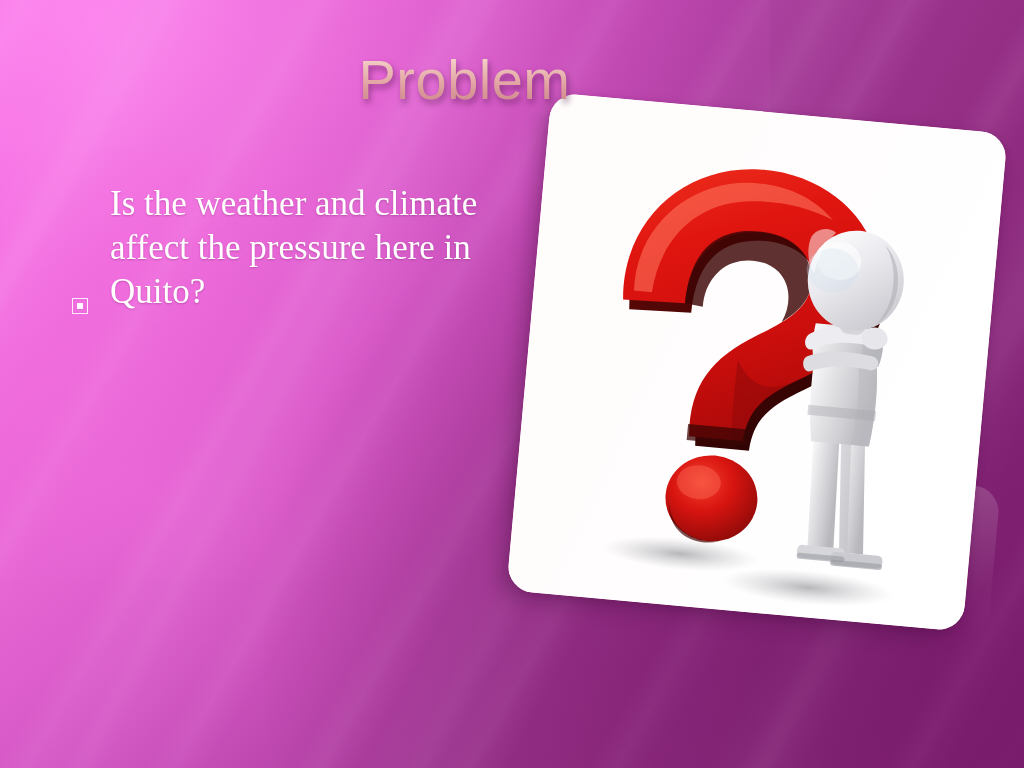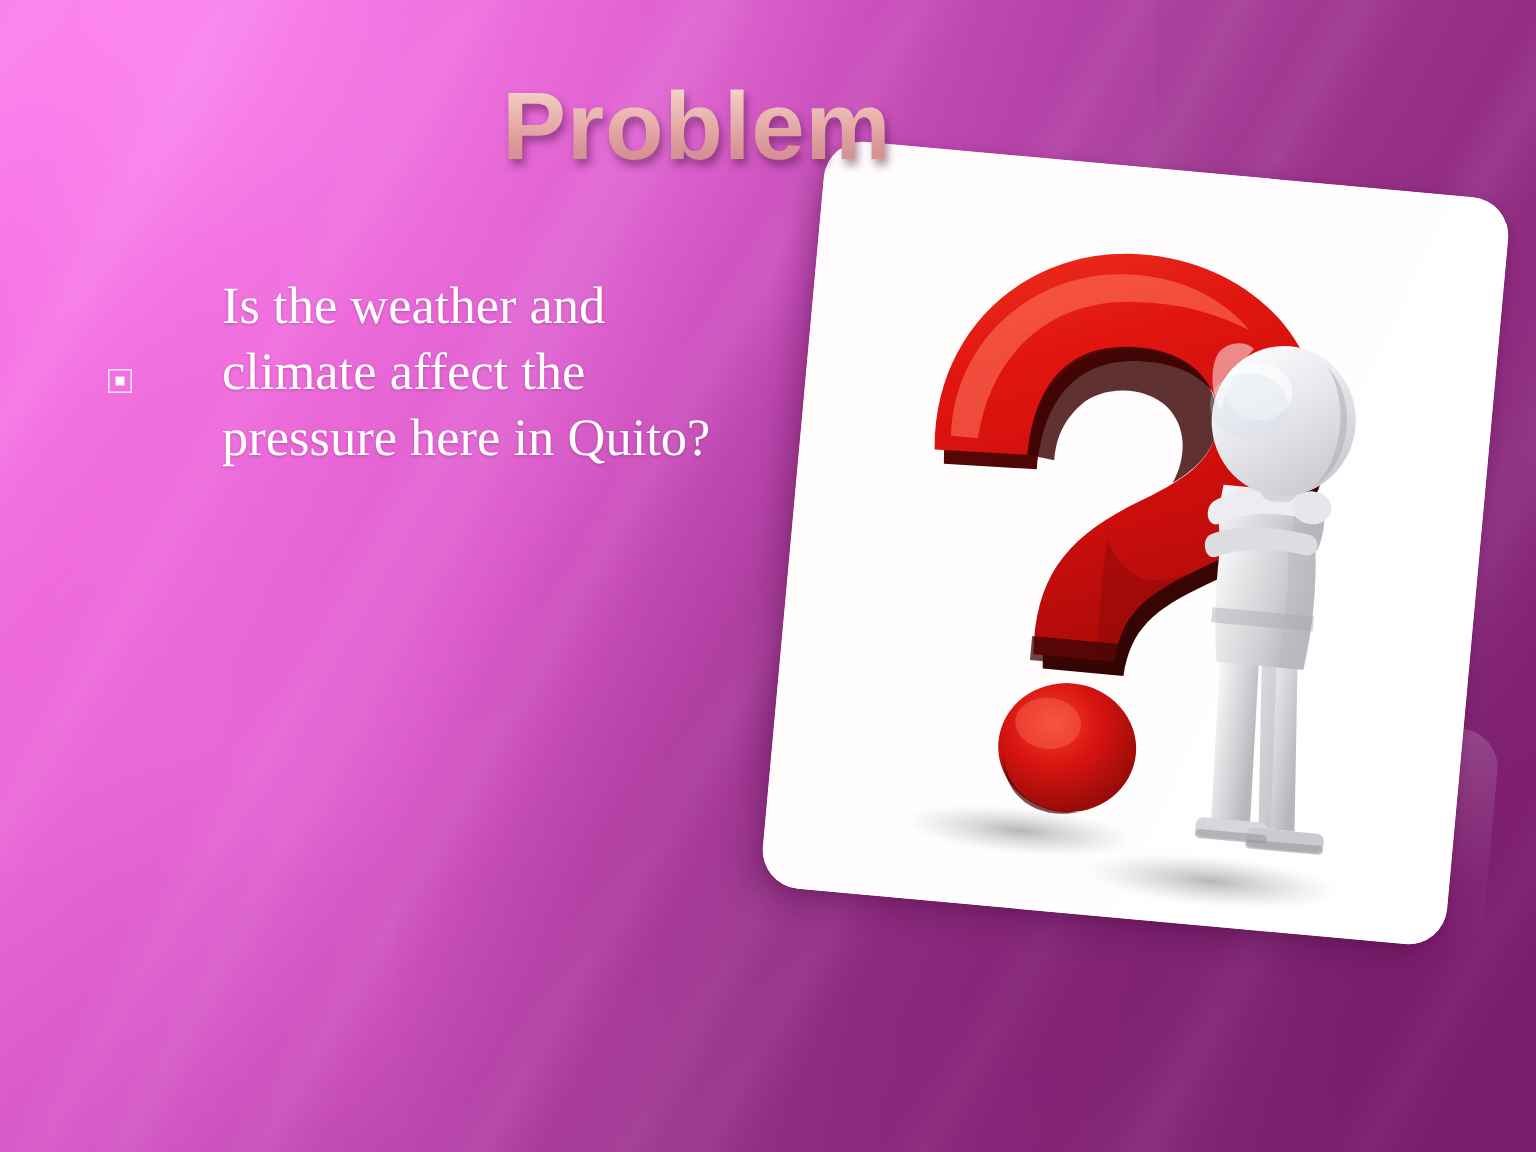--- a/index.html
+++ b/index.html
@@ -116,22 +116,22 @@
   }
 
   
   #slide-title {
     position: absolute;
     left: 0;
     top: 52px;
     width: 929px;
     text-align: center;
     font-family: "Liberation Sans", sans-serif;
-    font-size: 64px;
-    font-weight: bold;
+    font-size: 56px;
+    font-weight: normal;
     letter-spacing: 0.5px;
     line-height: 1.0;
     color: #E9B6B4;
     background: linear-gradient(to bottom,
         #F7DCD6 0%,
         #F0C6BE 22%,
         #E4A9A6 52%,
         #D89596 74%,
         #CE8A8F 100%);
     -webkit-background-clip: text;
@@ -145,22 +145,21 @@
   
   #body-block {
     position: absolute;
     left: 72px;
     top: 182px;
     width: 420px;
     z-index: 5;
   }
   .bullet-row {
     display: flex;
-    align-items: center;
-    gap: 38px;
+    align-items: flex-end;
   }
   .bullet-marker {
     flex: 0 0 auto;
     width: 16px;
     height: 16px;
     margin-top: 11px;
     margin-right: 22px;
     border: 1.6px solid rgba(255,255,255,0.86);
     box-sizing: border-box;
     display: flex;

